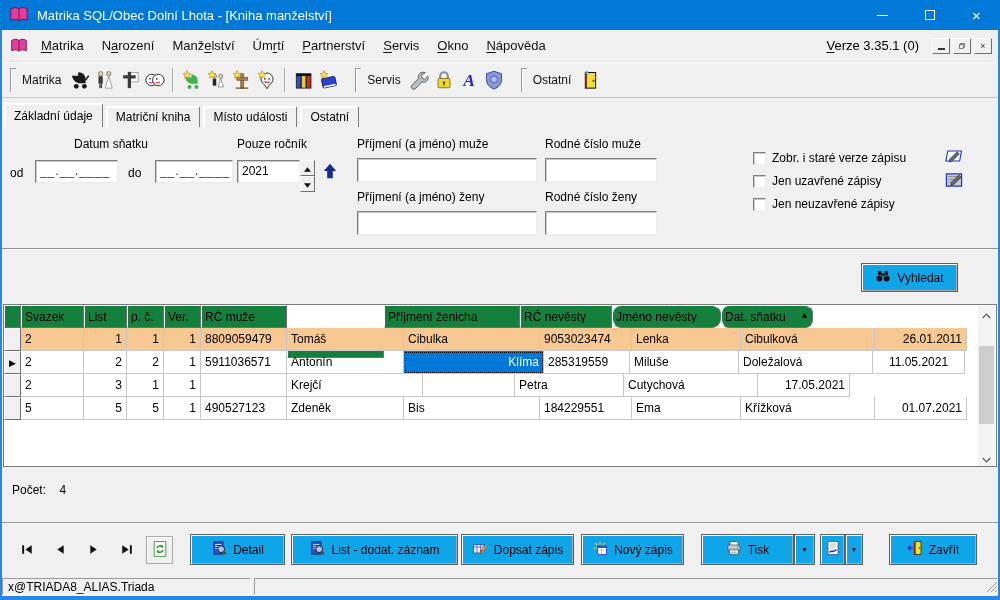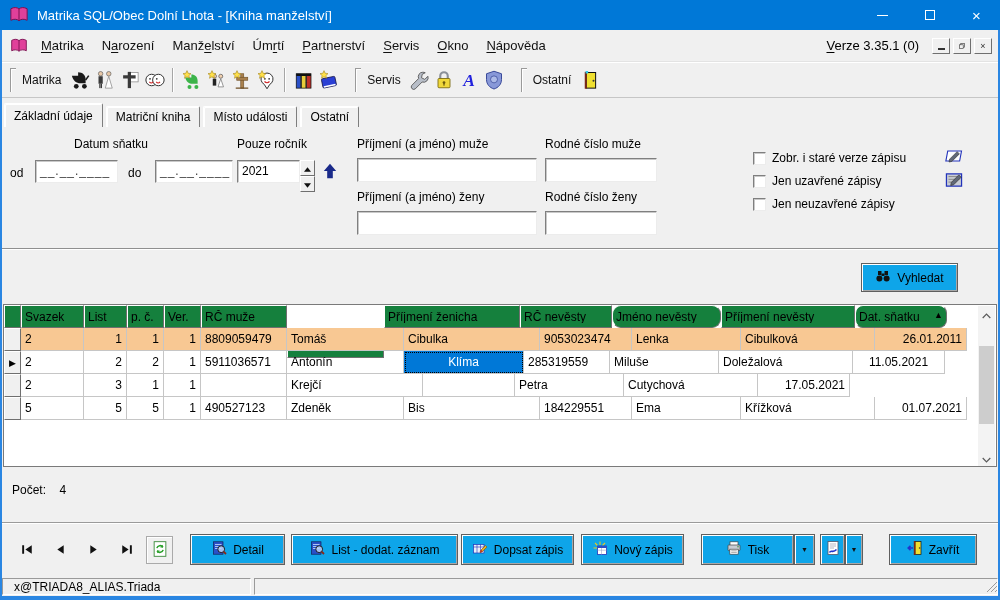--- a/index.html
+++ b/index.html
@@ -92,21 +92,21 @@
   
   .bottombar{position:absolute;left:0;top:522px;width:1000px;height:55px;background:#f0f0f0;
     border-top:1px solid #9a9a9a;box-shadow:inset 0 1px 0 #fff;}
   .navbtn{position:absolute;width:26px;height:22px;display:grid;place-items:center;}
   .navbtn svg{width:17px;height:17px;}
   .iconbtn{position:absolute;display:grid;place-items:center;background:#f0f0f0;
     border:1px solid #aaa;box-shadow:inset 1px 1px 0 #fff;}
   .iconbtn svg{width:18px;height:18px;}
   .statusbar{position:absolute;left:0;top:577px;width:1000px;height:19px;background:#f0f0f0;}
   .spanel{position:absolute;top:1px;height:17px;border:1px solid;border-color:#9a9a9a #fff #fff #9a9a9a;
-    padding:1px 11px 0;overflow:hidden;white-space:nowrap;}
+    padding:1px 5px 0;overflow:hidden;white-space:nowrap;}
   .edge{position:absolute;background:var(--edge,#2a86e2);}
   .ic8 svg{width:8px;height:6px;}
   .ic16 svg{width:16px;height:16px;}
   .ic18 svg{width:18px;height:18px;}
   .ic20 svg{width:20px;height:20px;}
   .ic22 svg{width:22px;height:22px;}
 </style>
 </head>
 <body>
 
@@ -398,23 +398,20 @@
         </div>
         <div class="gh" style="width: 136px;">
           <span class="cl">Příjmení ženicha</span>
         </div>
         <div class="gh" style="width: 92px;">
           <span class="cl">RČ nevěsty</span>
         </div>
         <div class="gh" style="width: 109px; border-radius: 9px;">
           <span class="cl">Jméno nevěsty</span>
         </div>
-        <div class="gh" style="width: 134px;">
-          <span class="cl">Příjmení nevěsty</span>
-        </div>
         <div class="gh" style="width: 92px; border-radius: 8px;">
           <span class="cl">Dat. sňatku</span>
           <span class="sort">▲</span>
         </div>
       </div>
     <div>
         <div class="grow hl">
           <div class="rowhdr" style="width: 17px;"></div>
           <div class="gc" style="width: 63px; text-align: left;">2</div>
           <div class="gc" style="width: 43px; text-align: right;">1</div>
@@ -429,21 +426,21 @@
           <div class="gc" style="width: 92px; text-align: right;">26.01.2011</div>
         </div>
         <div class="grow">
           <div class="rowhdr" style="width: 17px;">▶</div>
           <div class="gc" style="width: 63px; text-align: left;">2</div>
           <div class="gc" style="width: 43px; text-align: right;">2</div>
           <div class="gc" style="width: 37px; text-align: right;">2</div>
           <div class="gc" style="width: 37px; text-align: right;">1</div>
           <div class="gc" style="width: 86px; text-align: left;">5911036571</div>
           <div class="gc" style="width: 117px; text-align: left;">Antonín</div>
-          <div class="gc sel" style="width: 120px; text-align: center;">Klíma</div>
+          <div class="gc sel" style="width: 140px; text-align: right;">Klíma</div>
           <div class="gc" style="width: 86px; text-align: left;">285319559</div>
           <div class="gc" style="width: 109px; text-align: left;">Miluše</div>
           <div class="gc" style="width: 134px; text-align: left;">Doležalová</div>
           <div class="gc" style="width: 92px; text-align: center;">11.05.2021</div>
         </div>
         <div class="grow">
           <div class="rowhdr" style="width: 17px;"></div>
           <div class="gc" style="width: 63px; text-align: left;">2</div>
           <div class="gc" style="width: 43px; text-align: right;">3</div>
           <div class="gc" style="width: 37px; text-align: right;">1</div>

